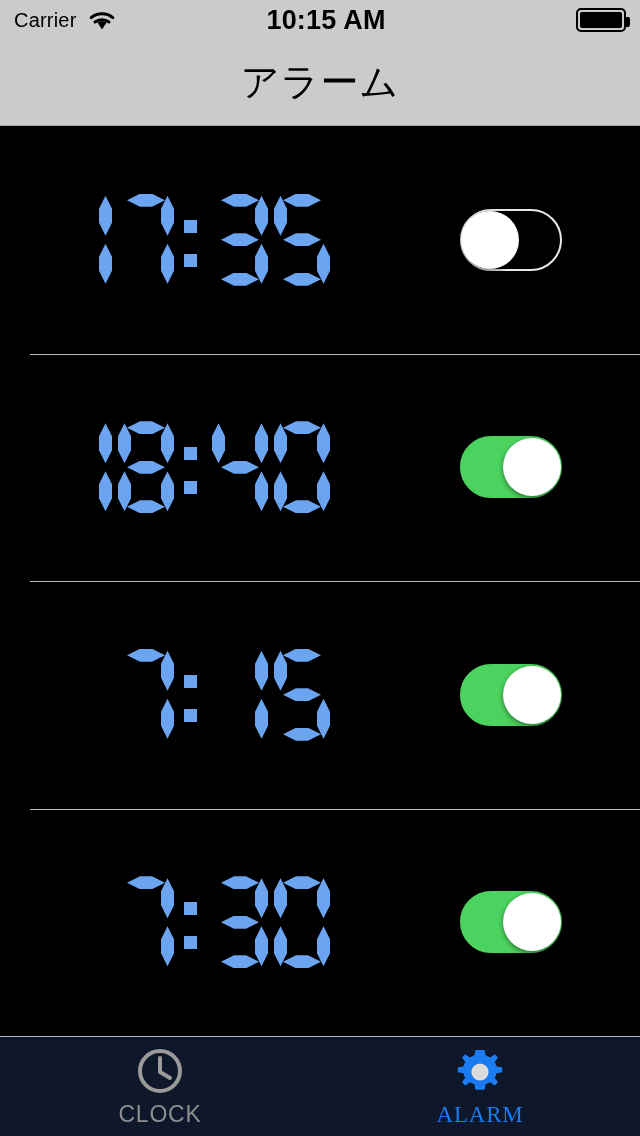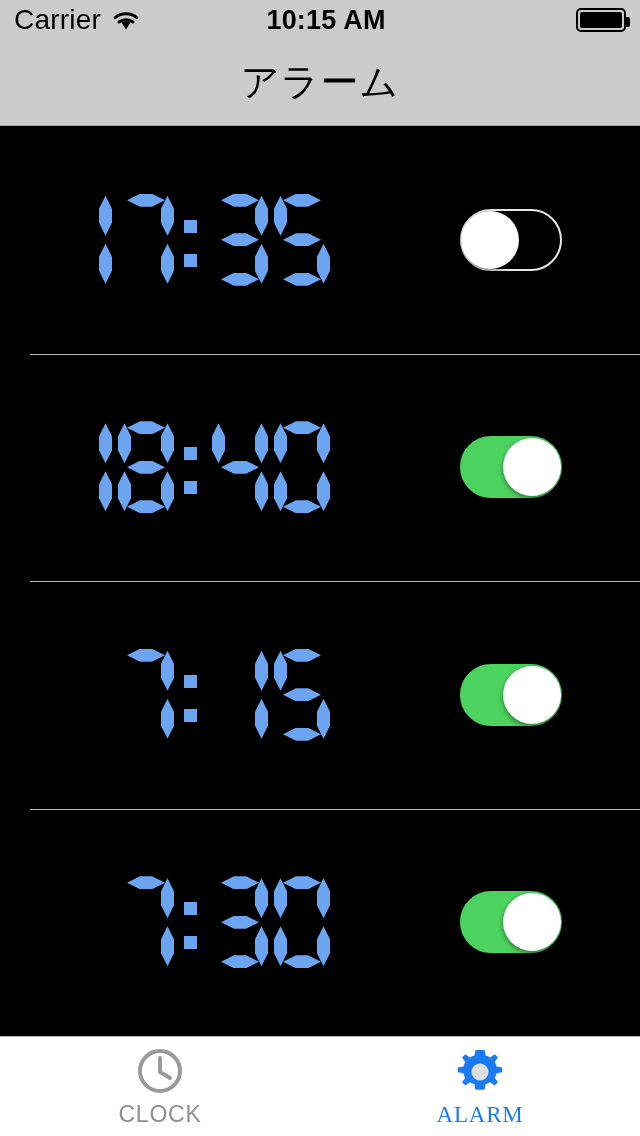--- a/index.html
+++ b/index.html
@@ -22,21 +22,21 @@
     height: 40px;
     background: #cbcbcb;
     display: flex;
     align-items: center;
     padding: 0 14px;
     position: relative;
     flex: 0 0 auto;
   }
   .sb-left { display: flex; align-items: center; gap: 10px; }
   .sb-carrier {
-    font-size: 28px;
+    font-size: 20px;
     color: #000;
     letter-spacing: 0.2px;
     line-height: 1;
   }
   .sb-wifi { width: 30px; height: 22px; display: block; }
   .sb-time {
     position: absolute;
     left: 12px; right: 0;
     text-align: center;
     font-size: 27px;
@@ -183,21 +183,21 @@
     border-radius: 50%;
     background: #fff;
     box-shadow: 0 2px 5px rgba(0,0,0,0.45);
   }
   .toggle.off .knob { left: -1px; }
   .toggle.on .knob { right: -1px; }
 
   
   .tabbar {
     height: 100px;
-    background: #ffffff;
+    background: #0f172a;
     border-top: 1px solid #b5b5b5;
     display: flex;
     flex: 0 0 auto;
   }
   .tab {
     flex: 1 1 0;
     display: flex;
     flex-direction: column;
     align-items: center;
     justify-content: center;

